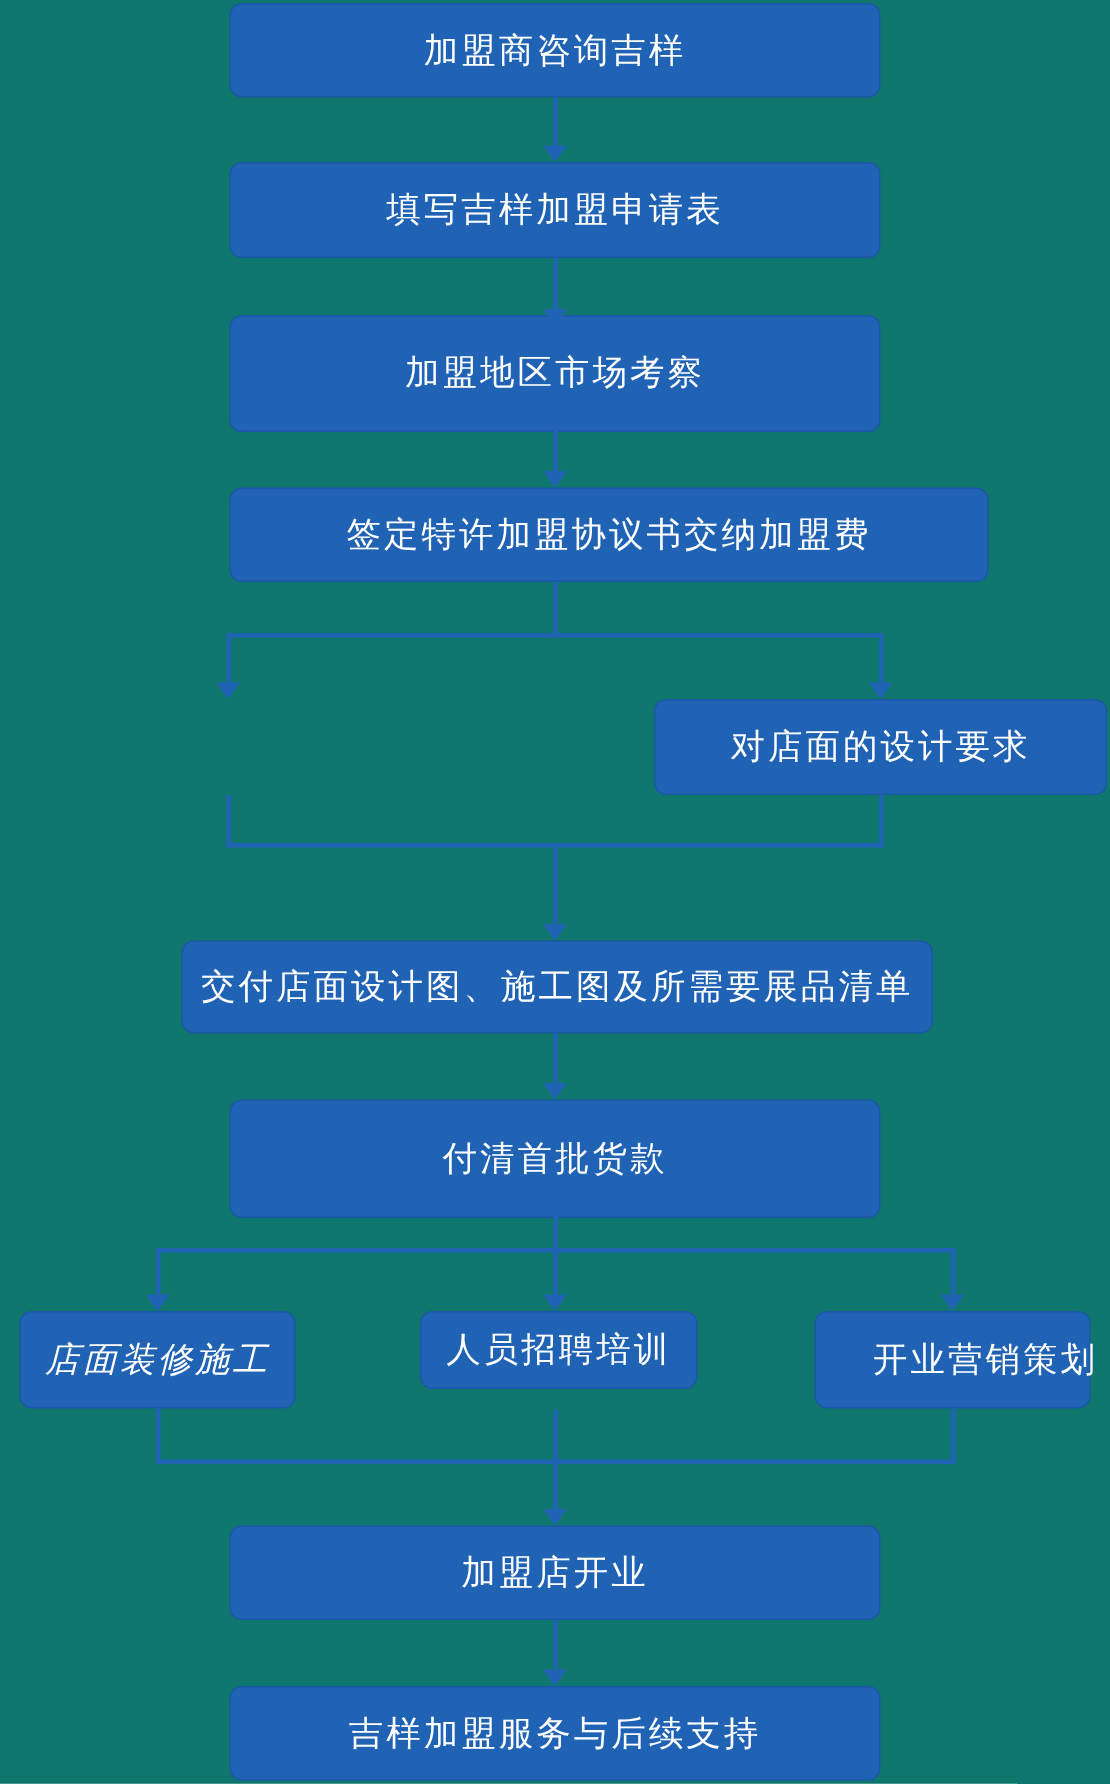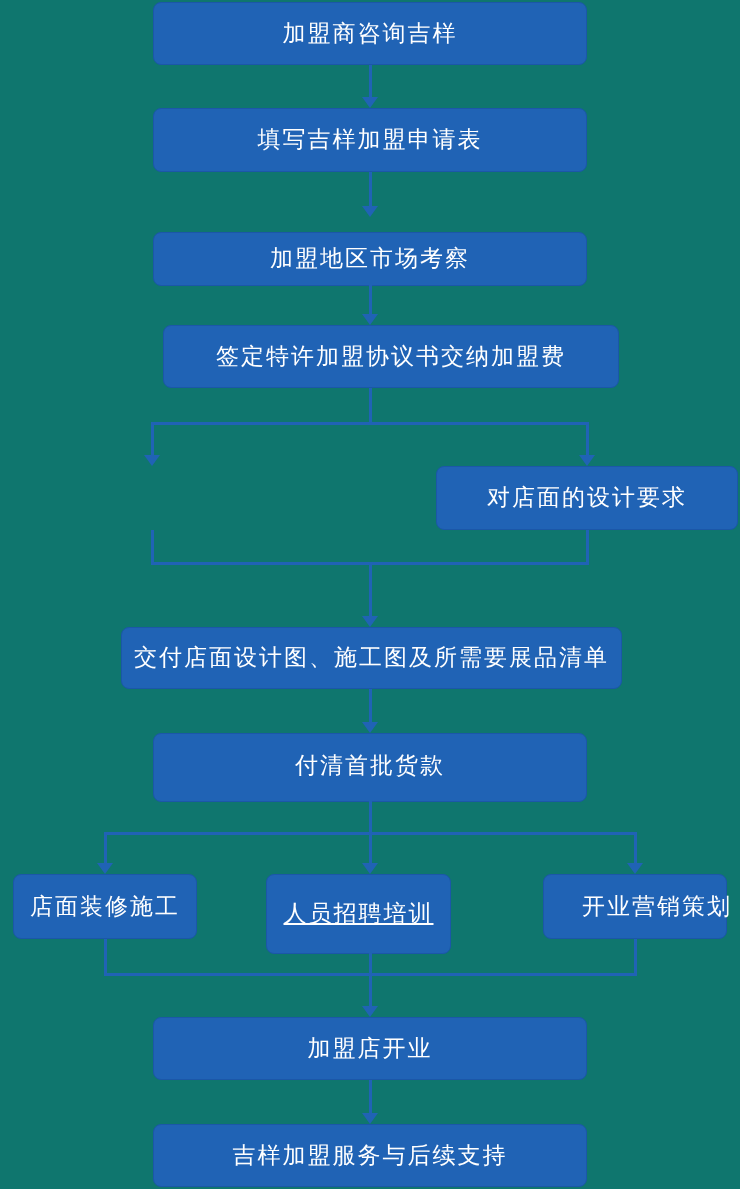--- a/index.html
+++ b/index.html
@@ -42,30 +42,30 @@
     border-top: 11px solid #2063b5;
   }
 </style>
 </head>
 <body>
 
 <div class="canvas">
 
   <div class="node" style="left:153px; top:2px;    width:434px; height:63px;">加盟商咨询吉样</div>
   <div class="node" style="left:153px; top:108px;  width:434px; height:64px;">填写吉样加盟申请表</div>
-  <div class="node" style="left:153px; top:232px;  width:434px; height:54px;">加盟地区市场考察</div>
-  <div class="node" style="left:163px; top:325px;  width:456px; height:63px;">签定特许加盟协议书交纳加盟费</div>
+  <div class="node" style="left:153px; top:210px;  width:434px; height:78px;">加盟地区市场考察</div>
+  <div class="node" style="left:153px; top:325px;  width:506px; height:63px;">签定特许加盟协议书交纳加盟费</div>
 
   <div class="node" style="left:436px; top:466px;  width:302px; height:64px;">对店面的设计要求</div>
 
   <div class="node" style="left:121px; top:627px;  width:501px; height:62px;">交付店面设计图、施工图及所需要展品清单</div>
-  <div class="node" style="left:153px; top:733px;  width:434px; height:69px;font-family:Liberation Mono, monospace;">付清首批货款</div>
+  <div class="node" style="left:153px; top:733px;  width:434px; height:79px;">付清首批货款</div>
 
-  <div class="node" style="left:13px;  top:874px;  width:184px; height:65px;">店面装修施工</div>
-  <div class="node" style="left:266px; top:874px;  width:185px; height:80px;text-decoration:underline;">人员招聘培训</div>
+  <div class="node" style="left:13px;  top:874px;  width:184px; height:65px;font-style:italic;">店面装修施工</div>
+  <div class="node" style="left:280px; top:874px;  width:185px; height:52px;">人员招聘培训</div>
   <div class="node" style="left:543px; top:874px;  width:184px; height:65px;padding-left:44px;">开业营销策划</div>
 
   <div class="node" style="left:153px; top:1017px; width:434px; height:63px;">加盟店开业</div>
   <div class="node" style="left:153px; top:1124px; width:434px; height:63px;">吉样加盟服务与后续支持</div>
 
   <div class="vline" style="left:369px; top:65px;  height:34px;"></div>
   <div class="arrow-down" style="left:362px; top:97px;"></div>
 
   <div class="vline" style="left:369px; top:172px; height:34px;"></div>
   <div class="arrow-down" style="left:362px; top:206px;"></div>

